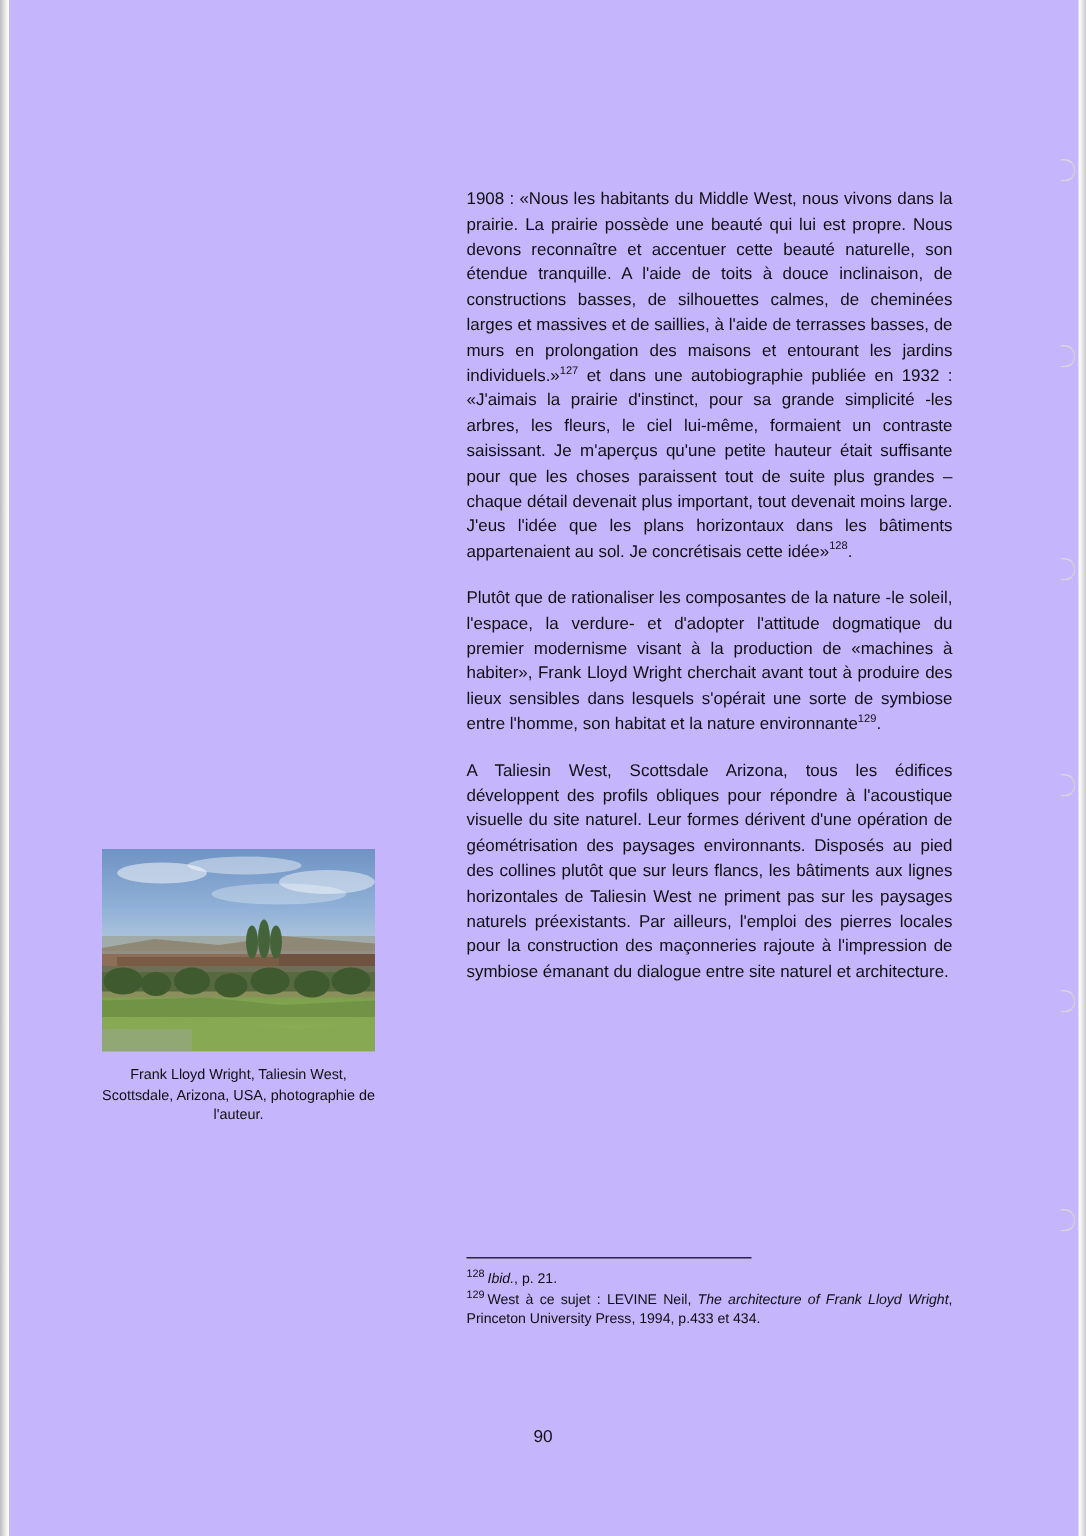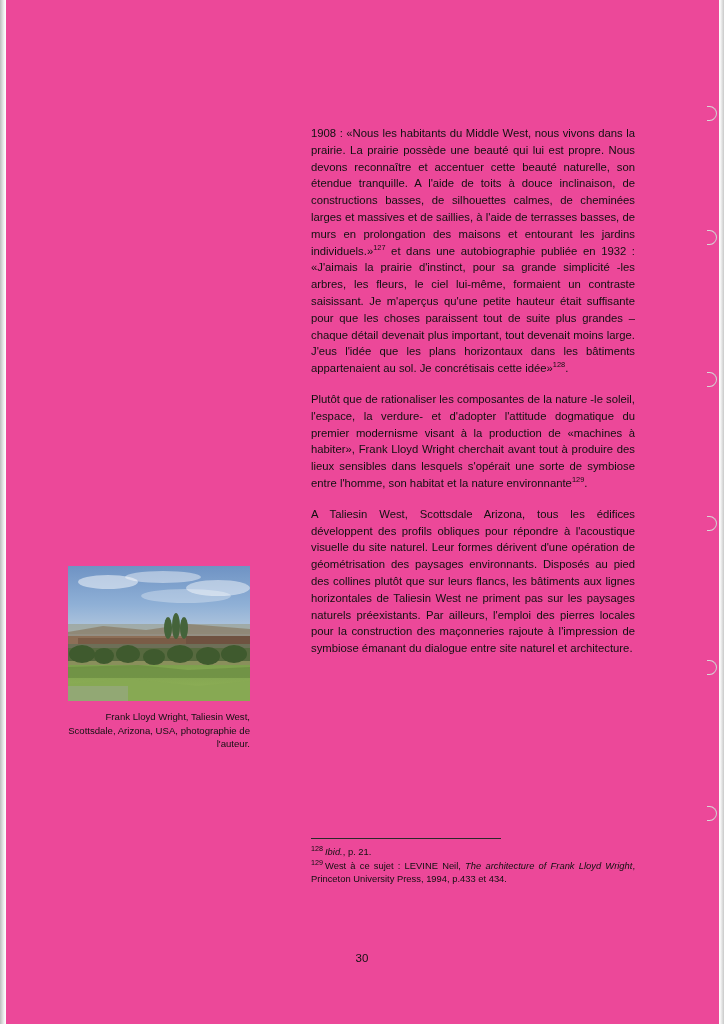--- a/index.html
+++ b/index.html
@@ -7,21 +7,21 @@
     padding: 0;
     background: #7d7f7d;
   }
   body {
     font-family: "Liberation Sans", sans-serif;
   }
   .page {
     position: relative;
     width: 724px;
     height: 1024px;
-    background: #ec4899;
+    background: #c4b5fd;
     overflow: hidden;
     box-sizing: border-box;
   }
   
   .page::before {
     content: "";
     position: absolute;
     left: 0; top: 0; bottom: 0;
     width: 6px;
     background: linear-gradient(to right, #bdbdbd, #f2f2f2 70%, #ffffff);
@@ -78,21 +78,21 @@
     width: 182px;
     height: 135px;
     display: block;
     border: 0;
   }
   .figure .caption {
     margin-top: 9px;
     font-size: 9.6px;
     line-height: 13.5px;
     color: #111;
-    text-align: right;
+    text-align: center;
   }
 
   .notes {
     position: absolute;
     left: 311px;
     top: 838px;
     width: 324px;
   }
   .notes .rule {
     width: 190px;
@@ -190,15 +190,15 @@
     </svg>
     <div class="caption">Frank Lloyd Wright, Taliesin West, Scottsdale, Arizona, USA, photographie de l'auteur.</div>
   </div>
 
   <div class="notes">
     <div class="rule"></div>
     <div class="note"><span class="num">128</span><em>Ibid.</em><span>, p. 21.</span></div>
     <div class="note"><span class="num">129</span><span>West à ce sujet : LEVINE Neil, </span><em>The architecture of Frank Lloyd Wright</em><span>, Princeton University Press, 1994, p.433 et 434.</span></div>
   </div>
 
-  <div class="folio">30</div>
+  <div class="folio">90</div>
 
 </div>
 
 </body></html>

